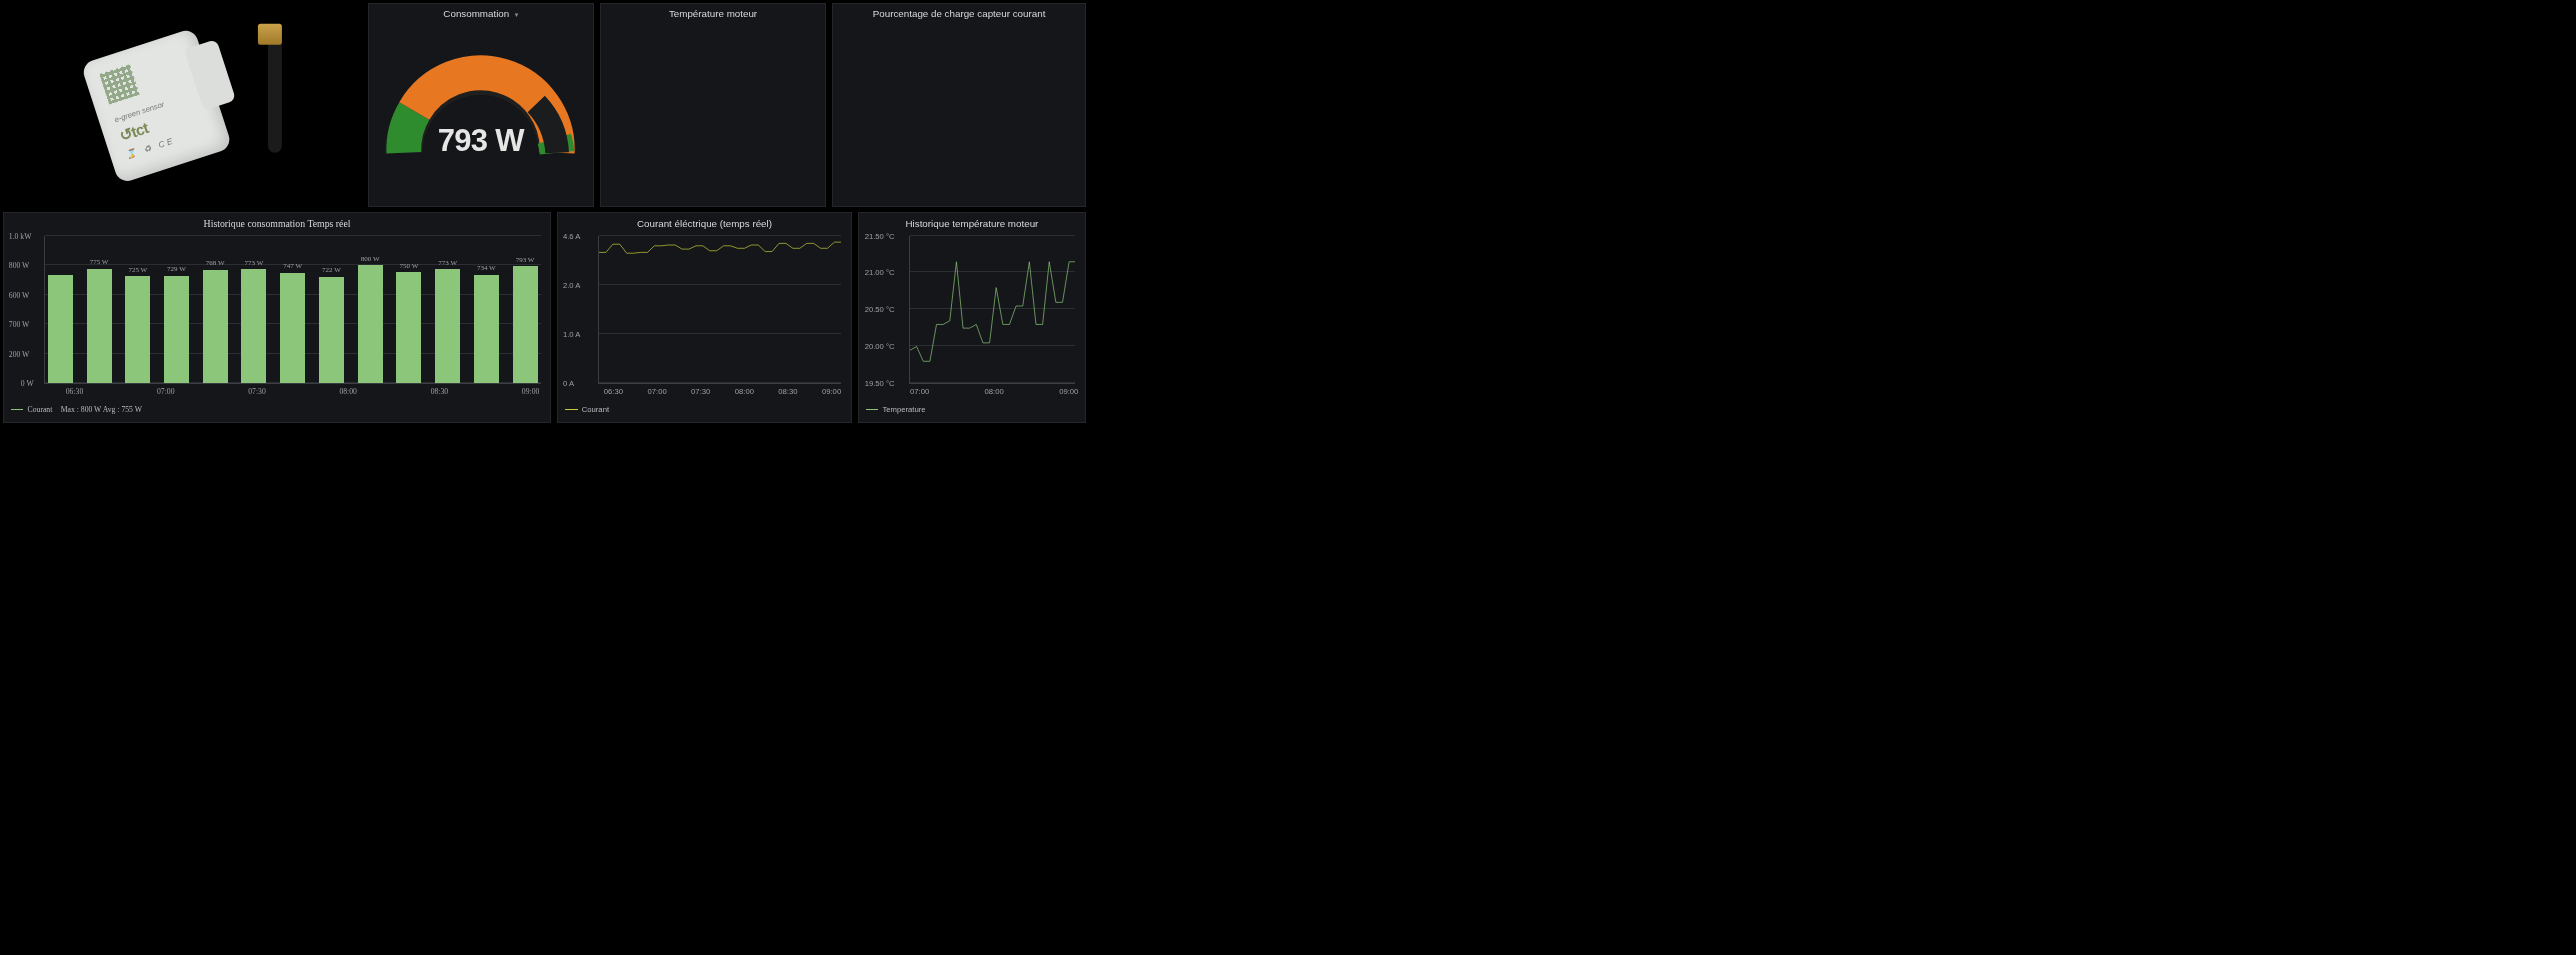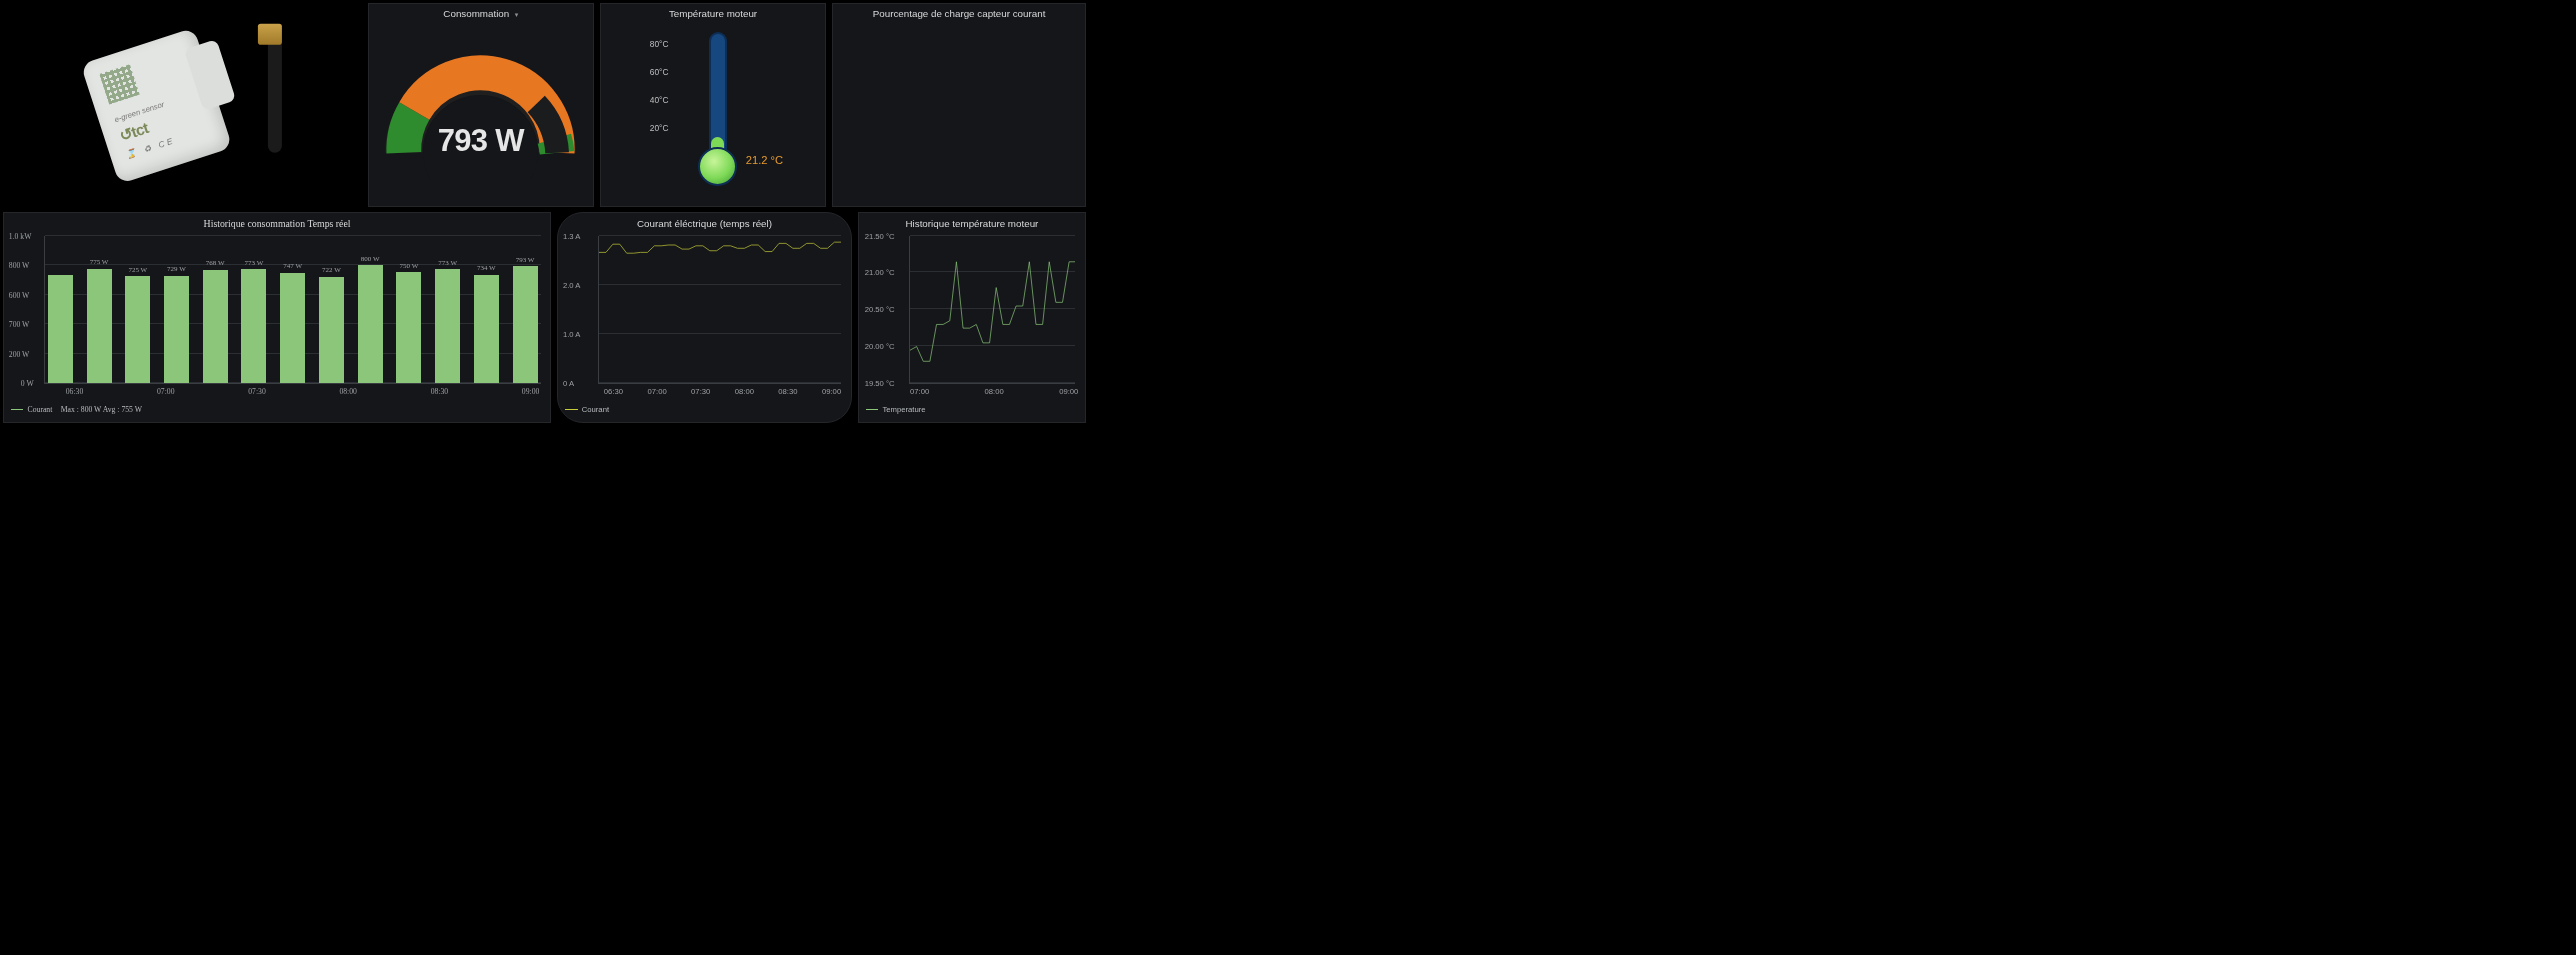--- a/index.html
+++ b/index.html
@@ -266,34 +266,20 @@
 
           <circle cx="150" cy="170" r="82" fill="#141619"></circle>
         </svg>
         <div class="gauge-value">793 W</div>
       </div>
     </div>
 
     <div class="panel" style="width:229px;">
       <div class="panel-title">
         <span>Température moteur</span>
-      </div>
-      <div class="thermo-area">
-        <div class="thermo-labels">
-          <div>80°C</div>
-          <div>60°C</div>
-          <div>40°C</div>
-          <div>20°C</div>
-        </div>
-        <div class="thermo">
-          <div class="thermo-stem"></div>
-          <div class="thermo-fill"></div>
-          <div class="thermo-bulb"></div>
-        </div>
-        <div class="thermo-reading">21.2 °C</div>
       </div>
     </div>
 
     <div class="panel" style="width:257px;">
       <div class="panel-title">
         <span>Pourcentage de charge capteur courant</span>
       </div>
     </div>
 
   </div>
@@ -365,34 +351,34 @@
             <div class="xlab" style="left: 98%;">09:00</div>
           </div>
         <div class="legend">
           <span class="sw"></span>
           <span>Courant</span>
           <span style="margin-left:4.2px;">Max : 800 W  Avg : 755 W</span>
         </div>
       </div>
     </div>
 
-    <div class="panel" style="width:297px;border-radius:26px;">
+    <div class="panel" style="width:297px;">
       <div class="panel-title">
         <span>Courant éléctrique (temps réel)</span>
       </div>
       <div class="chart-body">
         <div class="plot" id="lineplot1">
             <div class="gridline" style="bottom: 0%;"></div>
             <div class="ylab" style="bottom: 0%; transform: translateY(50%);">0 A</div>
             <div class="gridline" style="bottom: 33.3333%;"></div>
             <div class="ylab" style="bottom: 33.3333%; transform: translateY(50%); margin-top: 40px;">1.0 A</div>
             <div class="gridline" style="bottom: 66.6667%;"></div>
             <div class="ylab" style="bottom: 66.6667%; transform: translateY(50%);">2.0 A</div>
             <div class="gridline" style="bottom: 100%;"></div>
-            <div class="ylab" style="bottom: 100%; transform: translateY(50%);">1.3 A</div>
+            <div class="ylab" style="bottom: 100%; transform: translateY(50%);">4.6 A</div>
             <div class="xlab" style="left: 6%;">06:30</div>
             <div class="xlab" style="left: 24%;">07:00</div>
             <div class="xlab" style="left: 42%;">07:30</div>
             <div class="xlab" style="left: 60%;">08:00</div>
             <div class="xlab" style="left: 78%;">08:30</div>
             <div class="xlab" style="left: 96%;">09:00</div>
             <svg viewBox="0 0 100 100" preserveAspectRatio="none" class="line-svg">
               <polyline points="0,11.1111111111111 2.857142857142857,11.1111111111111 5.714285714285714,5.555555555555557 8.571428571428571,5.555555555555557 11.428571428571429,11.666666666666671 14.285714285714285,11.666666666666671 17.142857142857142,11.1111111111111 20,11.1111111111111 22.857142857142858,6.666666666666671 25.71428571428571,6.666666666666671 28.57142857142857,6.111111111111114 31.428571428571427,6.111111111111114 34.285714285714285,8.8888888888889 37.142857142857146,8.8888888888889 40,6.666666666666671 42.857142857142854,6.666666666666671 45.714285714285715,10 48.57142857142857,10 51.42857142857142,6.666666666666671 54.285714285714285,6.666666666666671 57.14285714285714,8.333333333333343 60,8.333333333333343 62.857142857142854,6.111111111111114 65.71428571428571,6.111111111111114 68.57142857142857,10.555555555555557 71.42857142857143,10.555555555555557 74.28571428571429,5 77.14285714285715,5 80,8.333333333333343 82.85714285714286,8.333333333333343 85.71428571428571,5 88.57142857142857,5 91.42857142857143,8.333333333333343 94.28571428571428,8.333333333333343 97.14285714285714,4.166666666666657 100,4.166666666666657" fill="none" stroke="#c9cc3a" stroke-width="0.7" vector-effect="non-scaling-stroke"></polyline>
             </svg>
           </div>

